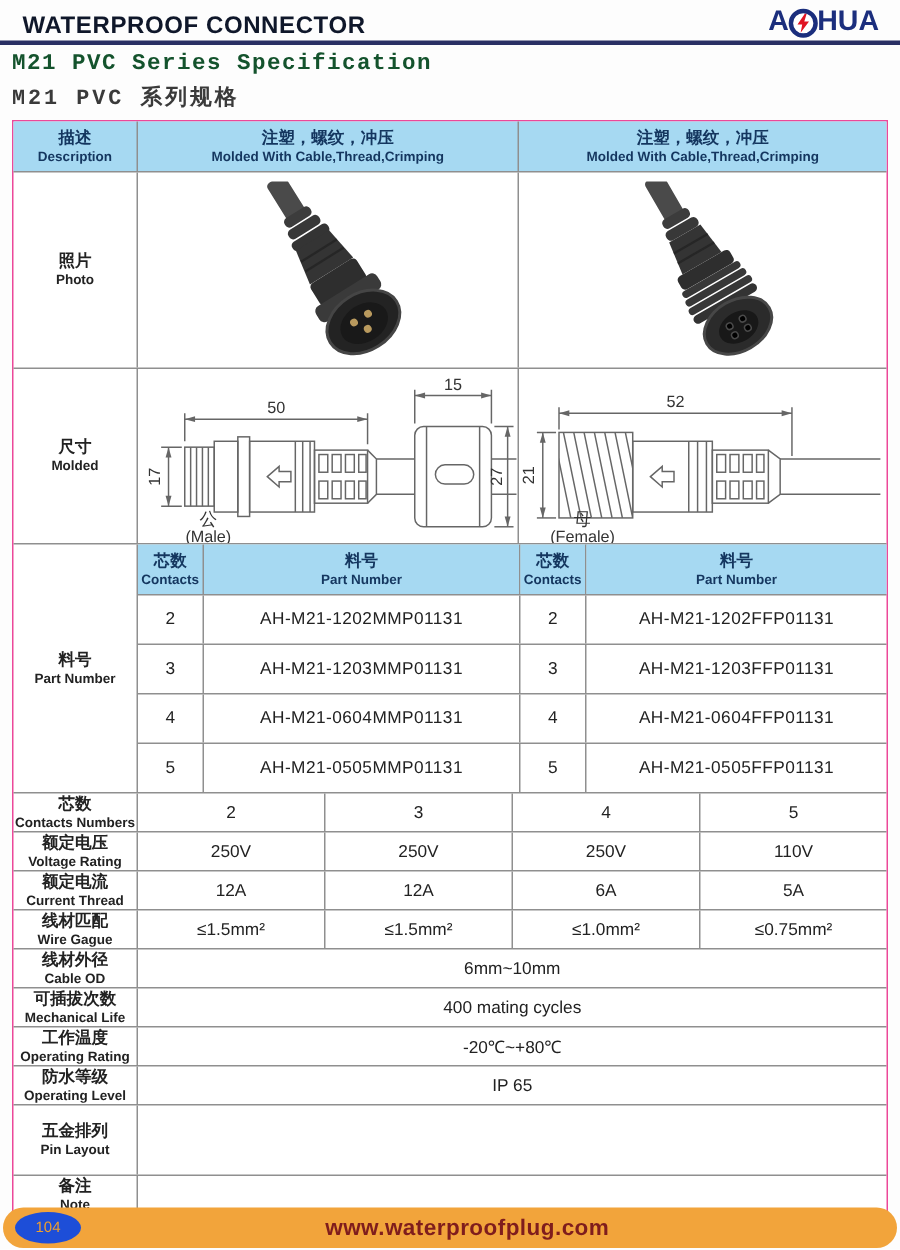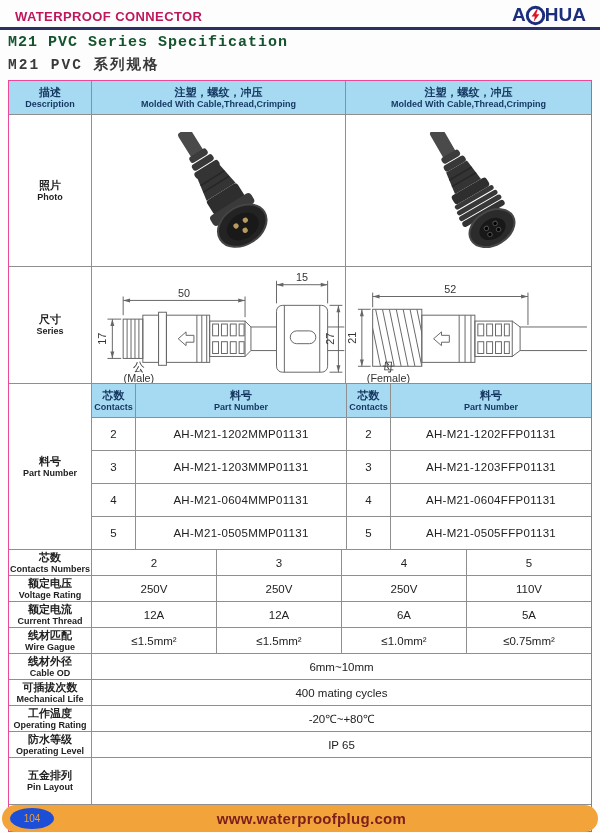--- a/index.html
+++ b/index.html
@@ -1,36 +1,36 @@
 <!DOCTYPE html>
 <html><head>
 <meta charset="utf-8">
 <style>
   * { margin:0; padding:0; box-sizing:border-box; }
   body { width:600px; height:833px; background:#fdfdfd; position:relative;
          font-family:"Liberation Sans", sans-serif; color:#222; overflow:hidden; }
 
   
-  .brand { position:absolute; top:9px; left:15px; font-size:13px; font-weight:700;
-           color:#be185d; letter-spacing:.4px; }
+  .brand { position:absolute; top:9px; left:15px; font-size:16px; font-weight:700;
+           color:#0f172a; letter-spacing:.4px; }
   .logo { position:absolute; top:4px; right:14px; display:flex; align-items:center;
           font-size:19px; font-weight:800; color:#1b2e7d; }
   .logo svg { margin:0 -1px; }
   .rule { position:absolute; top:27px; left:0; width:600px; height:3px; background:#2a3064; }
   .title-en { position:absolute; top:34px; left:8px; font-family:"Liberation Mono", monospace;
               font-weight:700; font-size:15px; color:#14532d; letter-spacing:1px; }
   .title-cn { position:absolute; top:55px; left:8px; font-family:"Liberation Mono", monospace;
               font-weight:700; font-size:14.5px; color:#3a3a3a; letter-spacing:2px; }
 
   
   .tbl { position:absolute; top:80px; left:8px; width:584px; border:1px solid #ec4899;
          background:#fff; display:flex; flex-direction:column; }
   .row { display:flex; border-bottom:1px solid #8f8f8f; }
   .row:last-child { border-bottom:none; }
-  .h34{height:34px}.h120{height:152px}.h117{height:117px}.h166{height:166px}
+  .h34{height:34px}.h120{height:131px}.h117{height:117px}.h166{height:166px}
   .h26{height:26px}.h47{height:47px}
   .cell { display:flex; flex-direction:column; align-items:center; justify-content:center;
           border-right:1px solid #8f8f8f; text-align:center; }
   .cell:last-child { border-right:none; }
   .lab { width:83px; flex:none; }
   .colm { width:254px; flex:none; }
   .colf { flex:1; }
   .blue { background:#a6d9f2; }
   .cn { font-size:11px; line-height:13px; font-weight:700; }
   .en { font-size:9px; line-height:11px; font-weight:700; }
@@ -140,21 +140,21 @@
           <circle cx="-5" cy="48.5" r="2.2" fill="#000" stroke="#4a4a4a"></circle>
           <circle cx="5" cy="48.5" r="2.2" fill="#000" stroke="#4a4a4a"></circle>
         </g>
       </svg>
     </div>
   </div>
 
   <div class="row h117">
     <div class="cell lab">
       <div class="cn">尺寸</div>
-      <div class="en">Series</div>
+      <div class="en">Molded</div>
     </div>
     <div class="cell colm">
       <svg width="254" height="115" viewBox="0 0 255 117" stroke="#666" fill="none" stroke-width="1">
 
         <line x1="30" y1="48" x2="30" y2="29"></line>
           <line x1="154" y1="50" x2="154" y2="29"></line>
         <line x1="30" y1="33" x2="154" y2="33"></line>
         <polygon points="30,33 37,31 37,35" fill="#666" stroke="none"></polygon>
         <polygon points="154,33 147,31 147,35" fill="#666" stroke="none"></polygon>
         <text x="92" y="29" font-size="11" fill="#333" stroke="none" text-anchor="middle">50</text>

